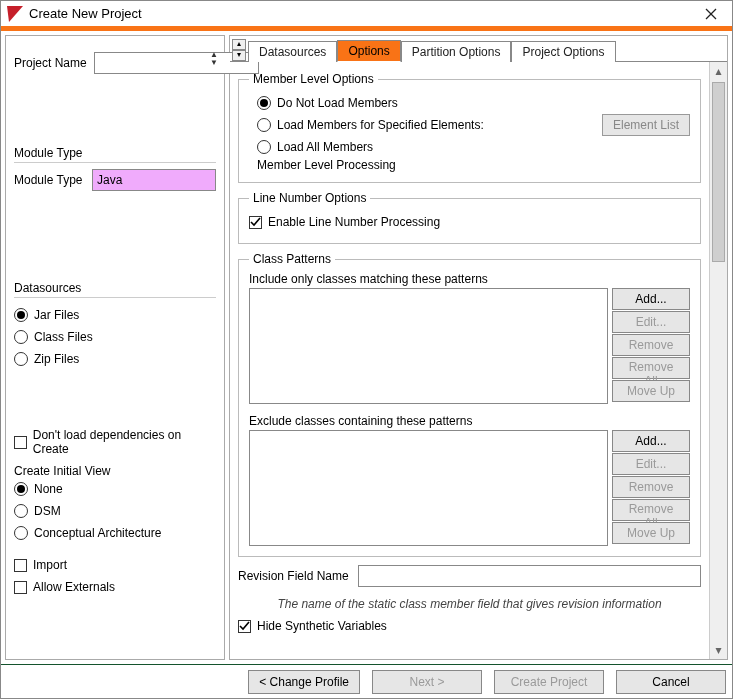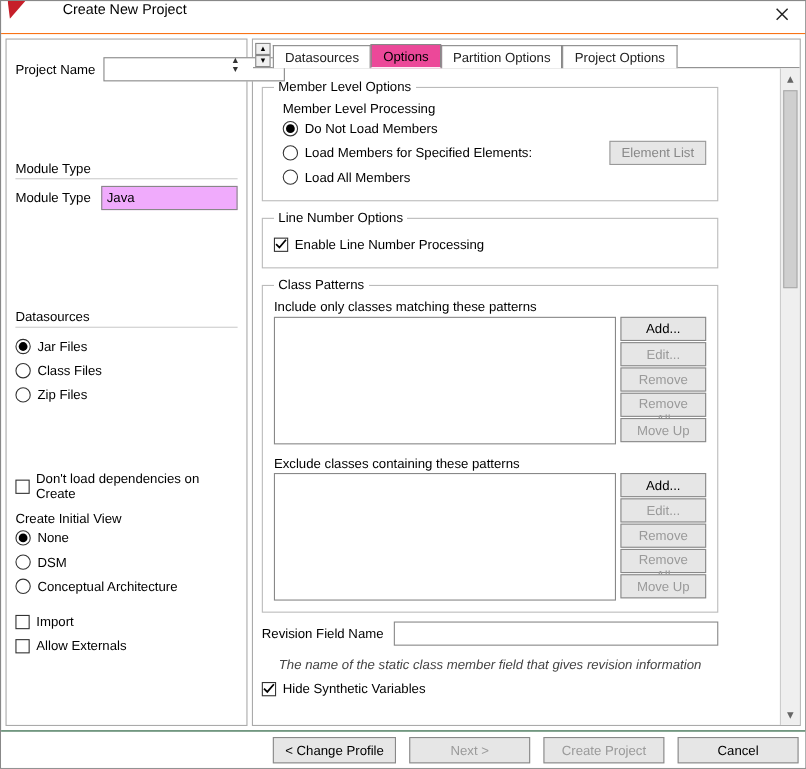--- a/index.html
+++ b/index.html
@@ -1,18 +1,18 @@
 <!DOCTYPE html>
 <html><head>
 <meta charset="utf-8">
 <style>
   * { box-sizing: border-box; font-family: "Segoe UI", Tahoma, sans-serif; font-size: 12px; }
   html,body { margin:0; padding:0; background:#fff; }
   .window { width:733px; height:699px; border:1px solid #888; display:flex; flex-direction:column; background:#fff; position:relative;}
-  .titlebar { height:30px; display:flex; align-items:flex-start; border-bottom:1px solid #f97316; padding:0 6px;gap:28px; }
+  .titlebar { height:30px; display:flex; align-items:center; border-bottom:5px solid #f97316; padding:0 6px; }
   .titlebar .logo { width:16px; height:16px; margin-right:6px; }
   .titlebar .title { flex:1; font-size:13px; }
   .titlebar .close { width:30px; height:24px; display:flex; align-items:center; justify-content:center; cursor:default;}
   .content { flex:1; display:flex; overflow:hidden; }
   .left-pane { width:220px; border:1px solid #aaa; margin:4px 0 4px 4px; padding:8px 8px; display:flex; flex-direction:column; position:relative;}
   .right-area { flex:1; border:1px solid #aaa; margin:4px 4px 4px 4px; display:flex; flex-direction:column; overflow:hidden;}
   .row { display:flex; align-items:center; margin-bottom:10px; }
   .lbl { min-width:80px; }
   .lbl2 { min-width:78px; }
   input.text { height:22px; border:1px solid #888; padding:1px 4px; background:#fff; }
@@ -24,23 +24,23 @@
   .cbox.checked svg { display:block; }
   .cbox svg { display:none; }
   .select { height:22px; border:1px solid #888; padding:1px 4px; background:#f0abfc; flex:1; display:flex; align-items:center; justify-content:space-between;}
   .select .caret { width:10px; color:#555; font-size:10px;}
   
   .tabs-row { display:flex; align-items:flex-end; height:26px; padding-left:2px; position:relative; border-bottom:1px solid #888;}
   .spin-btns { width:14px; display:flex; flex-direction:column; margin-right:2px;}
   .spin { height:11px; border:1px solid #888; font-size:8px; line-height:8px; text-align:center; background:#f0f0f0;}
   .tab { border:1px solid #888; border-bottom:none; padding:3px 10px 3px 10px; margin-right:0px; background:#fff; position:relative; bottom:-1px;}
   .tab.inactive { background:#fff; color:#222;}
-  .tab.active { background:#ec4899; z-index:2; border-bottom:1px solid #fff; }
-  
-  .right-scroll { flex:1; overflow:hidden; display:flex;gap:48px; }
+  .tab.active { background:#f97316; z-index:2; border-bottom:1px solid #fff; }
+  
+  .right-scroll { flex:1; overflow:hidden; display:flex; }
   .right-body { flex:1; padding:6px 8px 6px 8px; overflow:hidden; }
   .scrollbar { width:18px; background:#efefef; border-left:1px solid #ccc; position:relative;}
   .sb-arrow { height:18px; display:flex; align-items:center; justify-content:center; color:#666;}
   .sb-thumb { position:absolute; left:2px; right:2px; top:20px; height:180px; background:#cfcfcf; border:1px solid #aaa;}
   
   fieldset.grp { border:1px solid #bbb; margin:4px 0 8px 0; padding:6px 10px 10px 10px;}
   fieldset.grp > legend { padding:0 4px; color:#000;}
   .sub { margin-left:8px; }
   .elist-btn { border:1px solid #999; background:#e6e6e6; color:#888; padding:2px 10px; height:22px;}
   .btn { border:1px solid #888; background:#e6e6e6; padding:2px 10px; height:22px; min-width:74px; text-align:center;}
@@ -154,38 +154,38 @@
         <div class="tab active">Options</div>
         <div class="tab inactive">Partition Options</div>
         <div class="tab inactive">Project Options</div>
       </div>
 
       <div class="right-scroll">
         <div class="right-body">
 
           <fieldset class="grp">
             <legend>Member Level Options</legend>
-            <div class="sub">Member Level Processing</div>
             <div class="sub">
               <div class="radio">
                   <span class="rcircle sel"></span>
                   <span>Do Not Load Members</span>
                 </div>
               <div class="radio" style="justify-content:space-between;">
                 <span style="display:flex;align-items:center;">
                     <span class="rcircle"></span>
                     <span>Load Members for Specified Elements:</span>
                   </span>
                 <button class="elist-btn">Element List</button>
               </div>
               <div class="radio">
                   <span class="rcircle"></span>
                   <span>Load All Members</span>
                 </div>
             </div>
+            <div class="sub">Member Level Processing</div>
           </fieldset>
 
           <fieldset class="grp">
             <legend>Line Number Options</legend>
             <div class="checkbox">
               <span class="cbox checked">
                   <svg width="11" height="11" viewBox="0 0 11 11">
                     <polyline points="1,5 4,8 10,1" stroke="#000" stroke-width="1.6" fill="none"></polyline>
                   </svg>
                 </span>

